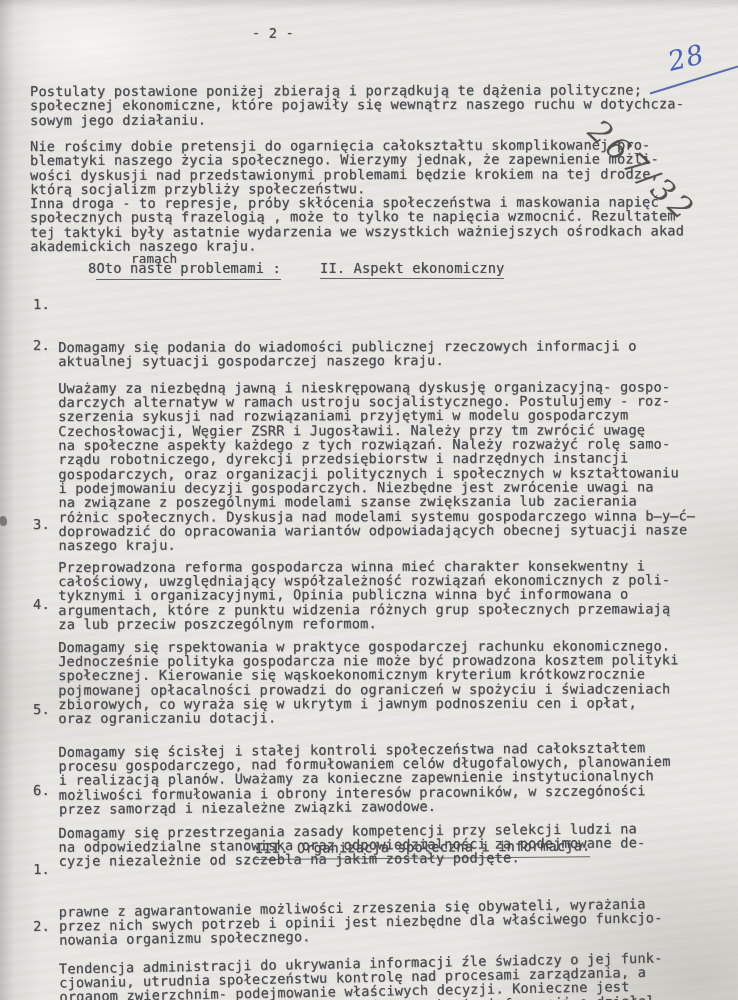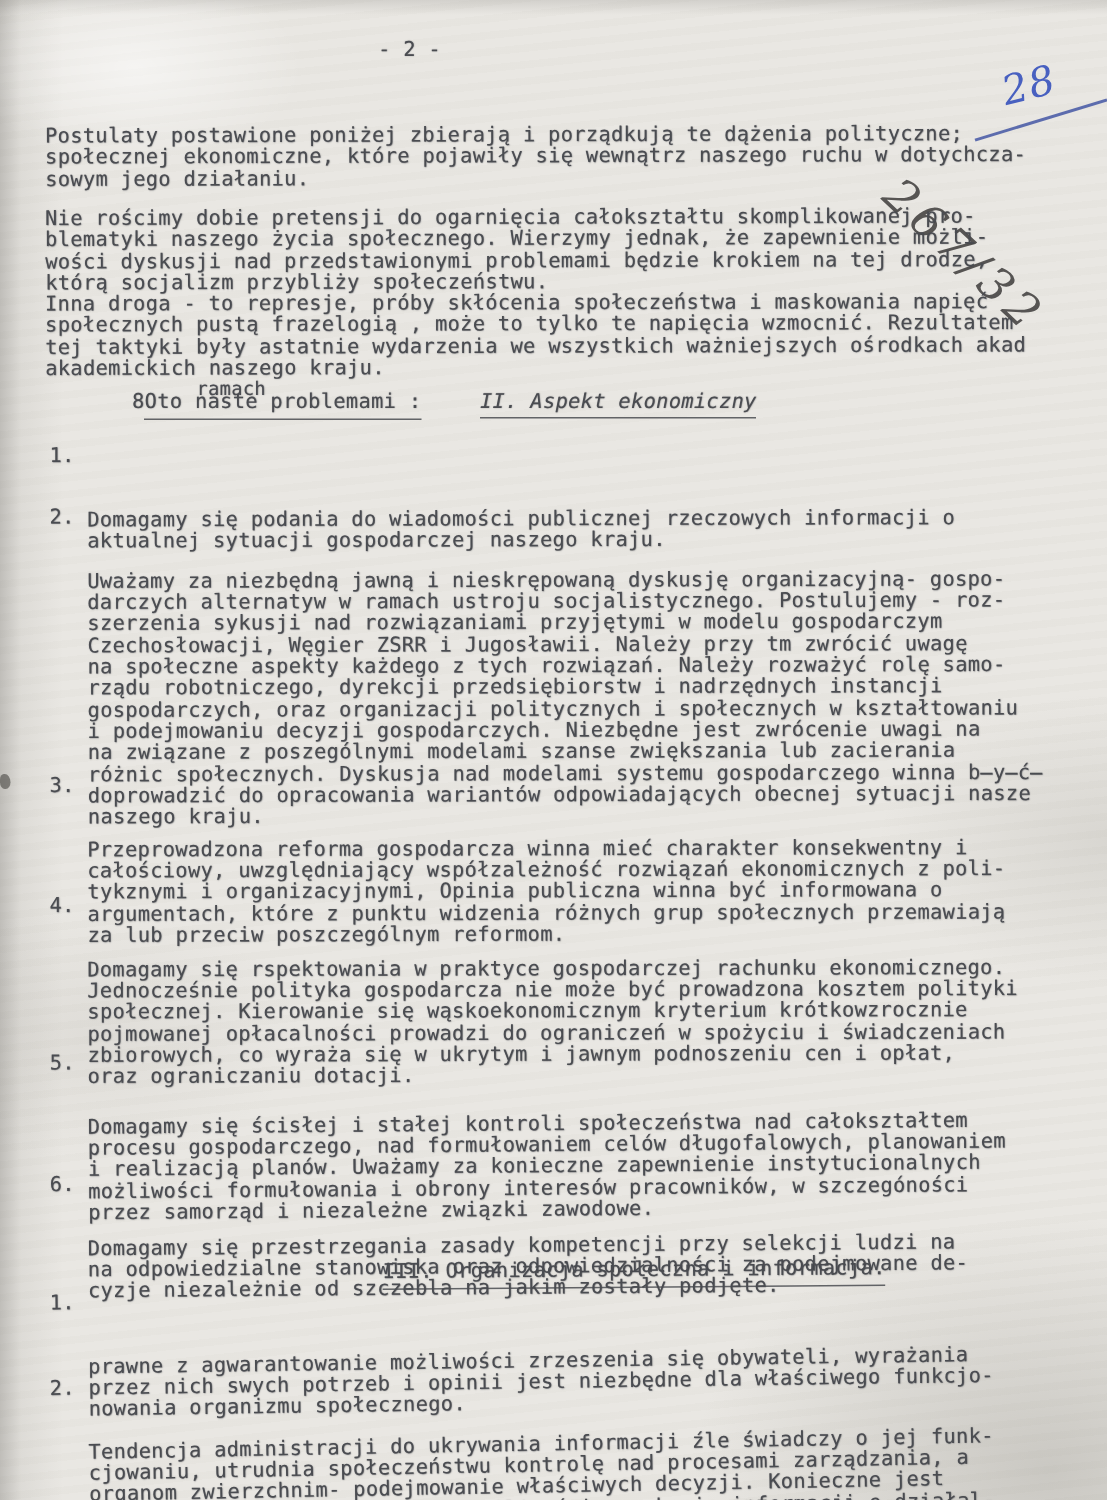--- a/index.html
+++ b/index.html
@@ -26,21 +26,21 @@
     font-size:13.6px;line-height:14.3px;letter-spacing:0.2px;
     white-space:pre-wrap;
   }
   .abs{position:absolute;left:30px;right:14px;}
   .item{position:absolute;left:33px;right:12px;}
   .item .num{position:absolute;left:0;top:0;}
   .item .body{display:block;margin-left:25px;}
   .u{border-bottom:1.4px solid rgba(74,76,81,.85);padding-bottom:2.5px;}
   .h2row{position:absolute;left:0;top:261px;width:100%;height:26px;}
   .h2left{position:absolute;left:88px;top:0;}
-  .h2right{position:absolute;left:320px;top:0;font-style:italic;}
+  .h2right{position:absolute;left:320px;top:0;}
   .overtype{position:relative;display:inline-block;}
   .overtype .corr{position:absolute;left:1px;top:-9px;font-size:12.5px;letter-spacing:0.2px;}
   .tilt-a{transform:rotate(-0.15deg);transform-origin:left top;}
   .tilt-b{transform:rotate(-0.45deg);transform-origin:left top;}
   .tilt-c{transform:rotate(-0.8deg);transform-origin:left top;}
   .tilt-d{transform:rotate(-1.05deg);transform-origin:left top;}
   .pageno{position:absolute;left:252px;top:26px;}
   .hw-blue{
     position:absolute;left:668px;top:42px;
     font-family:"DejaVu Serif","Liberation Serif",serif;font-style:italic;

